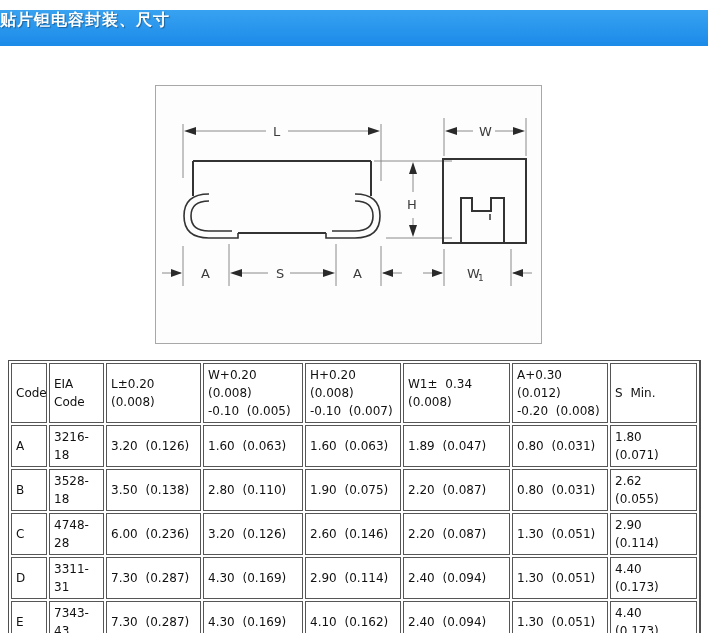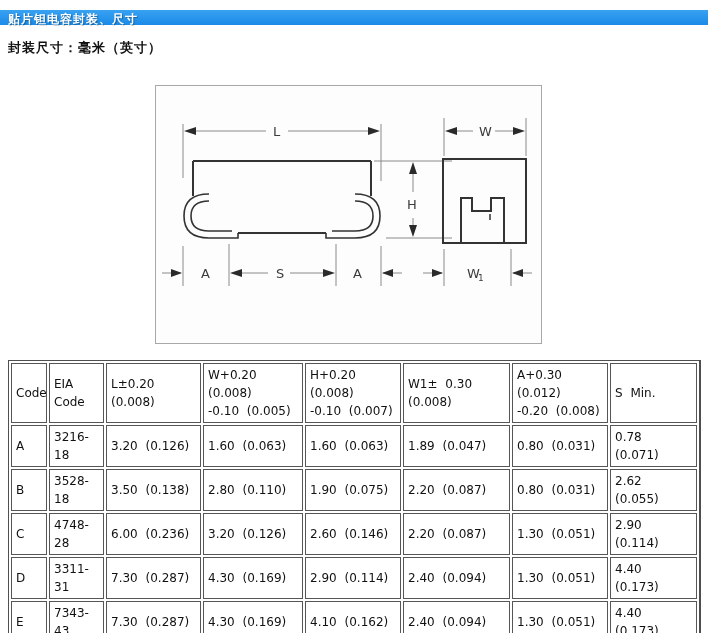--- a/index.html
+++ b/index.html
@@ -1,24 +1,24 @@
 <!DOCTYPE html>
 <html><head>
 <meta charset="utf-8">
 <style>
   html,body{margin:0;padding:0;background:#fff;}
   .page{
     position:relative;width:708px;height:633px;background:#fff;overflow:hidden;
     font-family:"DejaVu Sans","Liberation Sans",sans-serif;color:#000;
   }
   .title-bar{
-    position:absolute;left:0;top:10px;width:708px;height:15px;
+    position:absolute;left:0;top:10px;width:708px;height:36px;
     background:linear-gradient(#38a2f1,#1b8ae8);
-    color:#fff;font-size:12px;font-weight:bold;line-height:19px;
-    padding-left:8px;box-sizing:border-box;
+    color:#fff;font-size:16px;font-weight:bold;line-height:19px;
+    box-sizing:border-box;
     text-shadow:1px 1px 1px rgba(0,0,0,.35);
     letter-spacing:1px;
   }
   .subtitle{
     position:absolute;left:8px;top:39px;font-size:13px;font-weight:bold;color:#111;
     letter-spacing:1px;
   }
   .diagram-frame{
     position:absolute;left:155px;top:85px;width:387px;height:259px;
     border:1px solid #a8a8a8;background:#fdfdfd;box-sizing:border-box;
@@ -43,21 +43,20 @@
 </style>
 </head>
 <body>
 
 <div class="page">
 
   <div class="title-bar">
     <span>贴片钽电容封装、尺寸</span>
   </div>
 
-  <div class="subtitle">封装尺寸：毫米（英寸）</div>
 
   <div class="diagram-frame">
     <svg width="385" height="257" viewBox="0 0 385 257">
 
       <g stroke="#8a8a8a" stroke-width="1">
         <line x1="27" y1="38" x2="27" y2="92"></line>
         <line x1="225" y1="38" x2="225" y2="95"></line>
         <line x1="34" y1="45" x2="110" y2="45"></line>
         <line x1="132" y1="45" x2="218" y2="45"></line>
       </g>
@@ -149,36 +148,36 @@
     <thead>
       <tr id="header-row">
           <th>Code</th>
           <th>EIA
 Code</th>
           <th>L±0.20  (0.008)</th>
           <th>W+0.20  (0.008)
 -0.10  (0.005)</th>
           <th>H+0.20  (0.008)
 -0.10  (0.007)</th>
-          <th>W1± 0.30  (0.008)</th>
+          <th>W1± 0.34  (0.008)</th>
           <th>A+0.30  (0.012)
 -0.20  (0.008)</th>
           <th>S  Min.</th>
         </tr>
     </thead>
     <tbody id="table-body">
         <tr>
           <td>A</td>
           <td>3216-18</td>
           <td>3.20  (0.126)</td>
           <td>1.60  (0.063)</td>
           <td>1.60  (0.063)</td>
           <td>1.89  (0.047)</td>
           <td>0.80  (0.031)</td>
-          <td>0.78  (0.071)</td>
+          <td>1.80  (0.071)</td>
         </tr>
         <tr>
           <td>B</td>
           <td>3528-18</td>
           <td>3.50  (0.138)</td>
           <td>2.80  (0.110)</td>
           <td>1.90  (0.075)</td>
           <td>2.20  (0.087)</td>
           <td>0.80  (0.031)</td>
           <td>2.62  (0.055)</td>

